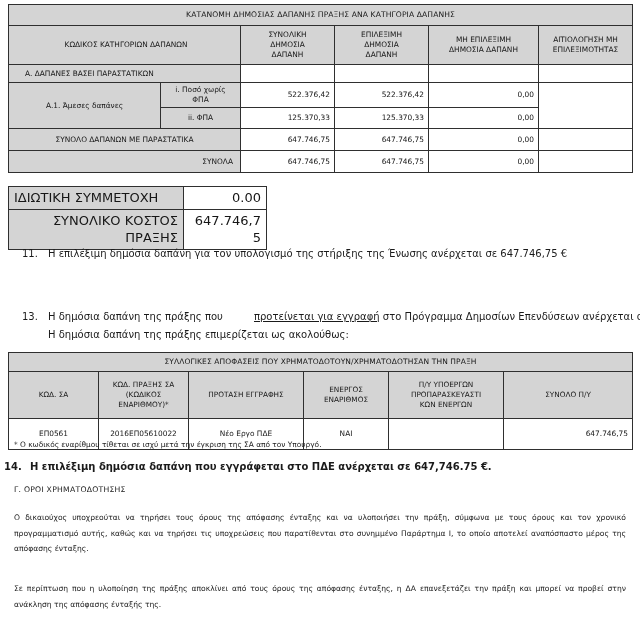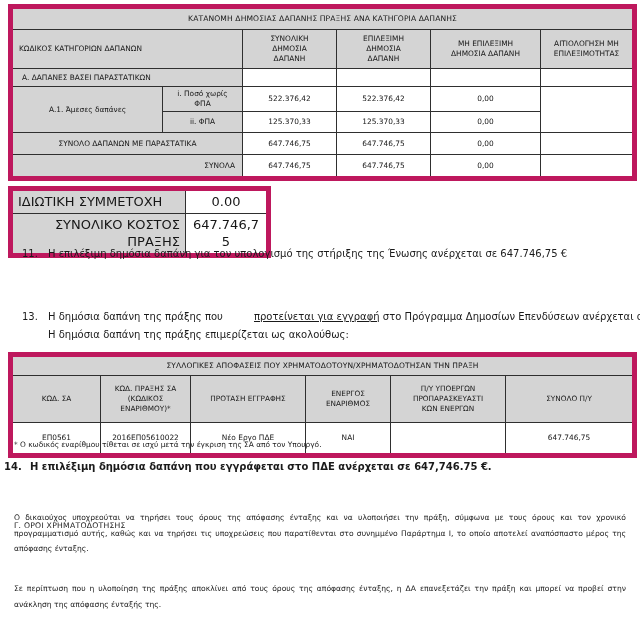--- a/index.html
+++ b/index.html
@@ -20,41 +20,41 @@
     width: 640px;
     height: 630px;
     box-sizing: border-box;
     padding: 0;
   }
 
   
   table.doc-table {
     border-collapse: collapse;
     table-layout: fixed;
-    border: 5px solid #be185d;
+    border: 1px solid #be185d;
     background: #5eead4;
   }
   table.doc-table td {
     border: 1px solid #2f2f2f;
     padding: 2px 4px;
     font-size: 7.4px;
     line-height: 1.35;
     vertical-align: middle;
     overflow: hidden;
     word-wrap: break-word;
   }
   .hdr {
     background: #d4d4d4;
     text-align: center;
   }
   .lbl {
     background: #d4d4d4;
   }
   .num {
-    text-align: center;
+    text-align: right;
     background: #ffffff;
     padding-right: 6px;
   }
   .ctr { text-align: center; }
   .lft { text-align: left; }
   .rgt { text-align: right; }
   .blank { background: #ffffff; }
 
   
   #table-expense-distribution {
@@ -158,42 +158,42 @@
         <col style="width:94px">
       <col style="width:94px">
         <col style="width:110px">
         <col style="width:94px">
     </colgroup>
     <tbody>
       <tr>
         <td class="hdr title-cell" colspan="6">ΚΑΤΑΝΟΜΗ ΔΗΜΟΣΙΑΣ ΔΑΠΑΝΗΣ ΠΡΑΞΗΣ ΑΝΑ ΚΑΤΗΓΟΡΙΑ ΔΑΠΑΝΗΣ</td>
       </tr>
       <tr>
-        <td class="hdr colhead lft" colspan="2" style="text-align:left;padding-left:6px;">ΚΩΔΙΚΟΣ ΚΑΤΗΓΟΡΙΩΝ ΔΑΠΑΝΩΝ</td>
+        <td class="hdr colhead lft" colspan="2" style="text-align:center;padding-left:6px;">ΚΩΔΙΚΟΣ ΚΑΤΗΓΟΡΙΩΝ ΔΑΠΑΝΩΝ</td>
         <td class="hdr colhead">
           <div>ΣΥΝΟΛΙΚΗ</div>
           <div>ΔΗΜΟΣΙΑ</div>
           <div>ΔΑΠΑΝΗ</div>
         </td>
         <td class="hdr colhead">
           <div>ΕΠΙΛΕΞΙΜΗ</div>
           <div>ΔΗΜΟΣΙΑ</div>
           <div>ΔΑΠΑΝΗ</div>
         </td>
         <td class="hdr colhead">
           <div>ΜΗ ΕΠΙΛΕΞΙΜΗ</div>
           <div>ΔΗΜΟΣΙΑ ΔΑΠΑΝΗ</div>
         </td>
         <td class="hdr colhead">
           <div>ΑΙΤΙΟΛΟΓΗΣΗ ΜΗ</div>
           <div>ΕΠΙΛΕΞΙΜΟΤΗΤΑΣ</div>
         </td>
       </tr>
       <tr>
-        <td class="lbl lft" colspan="2" style="padding-left:9px;height:13px;">Α. ΔΑΠΑΝΕΣ ΒΑΣΕΙ ΠΑΡΑΣΤΑΤΙΚΩΝ</td>
+        <td class="lbl lft" colspan="2" style="padding-left:16px;height:13px;">Α. ΔΑΠΑΝΕΣ ΒΑΣΕΙ ΠΑΡΑΣΤΑΤΙΚΩΝ</td>
         <td class="blank"></td>
         <td class="blank"></td>
         <td class="blank"></td>
         <td class="blank"></td>
       </tr>
       <tr>
         <td class="lbl ctr" rowspan="2" style="height:24px;">Α.1. Άμεσες δαπάνες</td>
         <td class="lbl ctr">
           <div>i. Ποσό χωρίς</div>
           <div>ΦΠΑ</div>
@@ -296,19 +296,19 @@
       </tr>
     </tbody>
   </table>
 
   <div class="footnote" style="left:14px; top:440px;">* Ο κωδικός εναρίθμου τίθεται σε ισχύ μετά την έγκριση της ΣΑ από τον Υπουργό.</div>
 
   <div class="para" style="left:4px; top:459px;font-weight:bold;">
     <span class="numbered">14.</span><span>Η επιλέξιμη δημόσια δαπάνη που εγγράφεται στο ΠΔΕ ανέρχεται σε 647,746.75 €.</span>
   </div>
 
-  <div class="section-head" style="left:14px; top:485px;margin-top:36px;">Γ. ΟΡΟΙ ΧΡΗΜΑΤΟΔΟΤΗΣΗΣ</div>
+  <div class="section-head" style="left:14px; top:485px;">Γ. ΟΡΟΙ ΧΡΗΜΑΤΟΔΟΤΗΣΗΣ</div>
 
   <div class="para-wrap" style="left:14px; top:510px; width:612px;">Ο δικαιούχος υποχρεoύται να τηρήσει τους όρους της απόφασης ένταξης και να υλοποιήσει την πράξη, σύμφωνα με τους όρους και τον χρονικό προγραμματισμό αυτής, καθώς και να τηρήσει τις υποχρεώσεις που παρατίθενται στο συνημμένο Παράρτημα Ι, το οποίο αποτελεί αναπόσπαστο μέρος της απόφασης ένταξης.</div>
 
   <div class="para-wrap" style="left:14px; top:581px; width:612px;">Σε περίπτωση που η υλοποίηση της πράξης αποκλίνει από τους όρους της απόφασης ένταξης, η  ΔΑ επανεξετάζει την πράξη και μπορεί να προβεί στην ανάκληση της απόφασης ένταξής της.</div>
 
 </div>
 
 </body></html>

